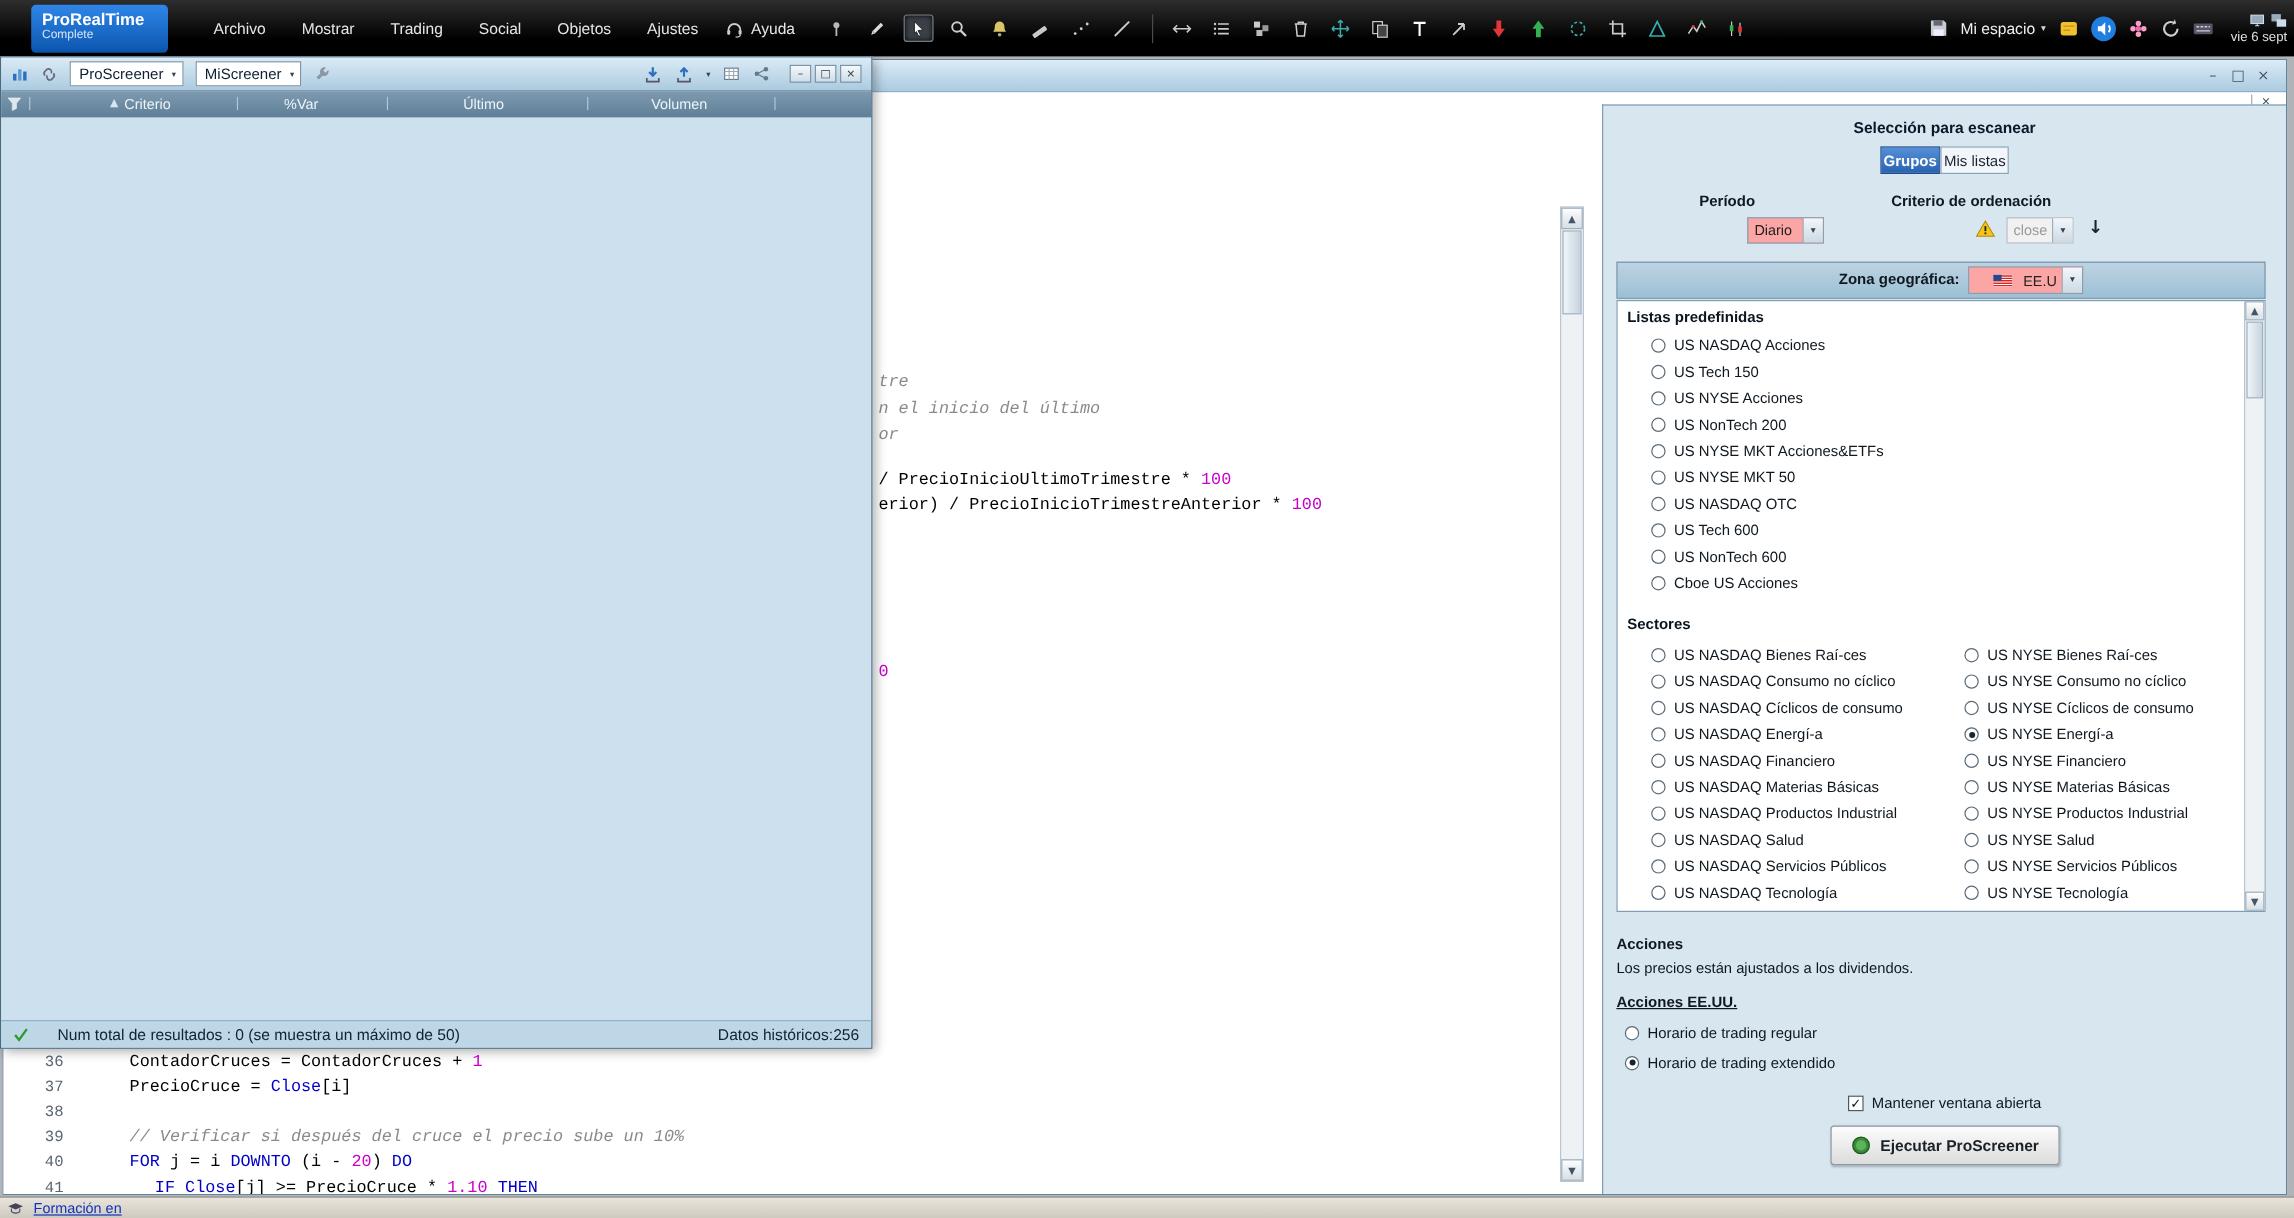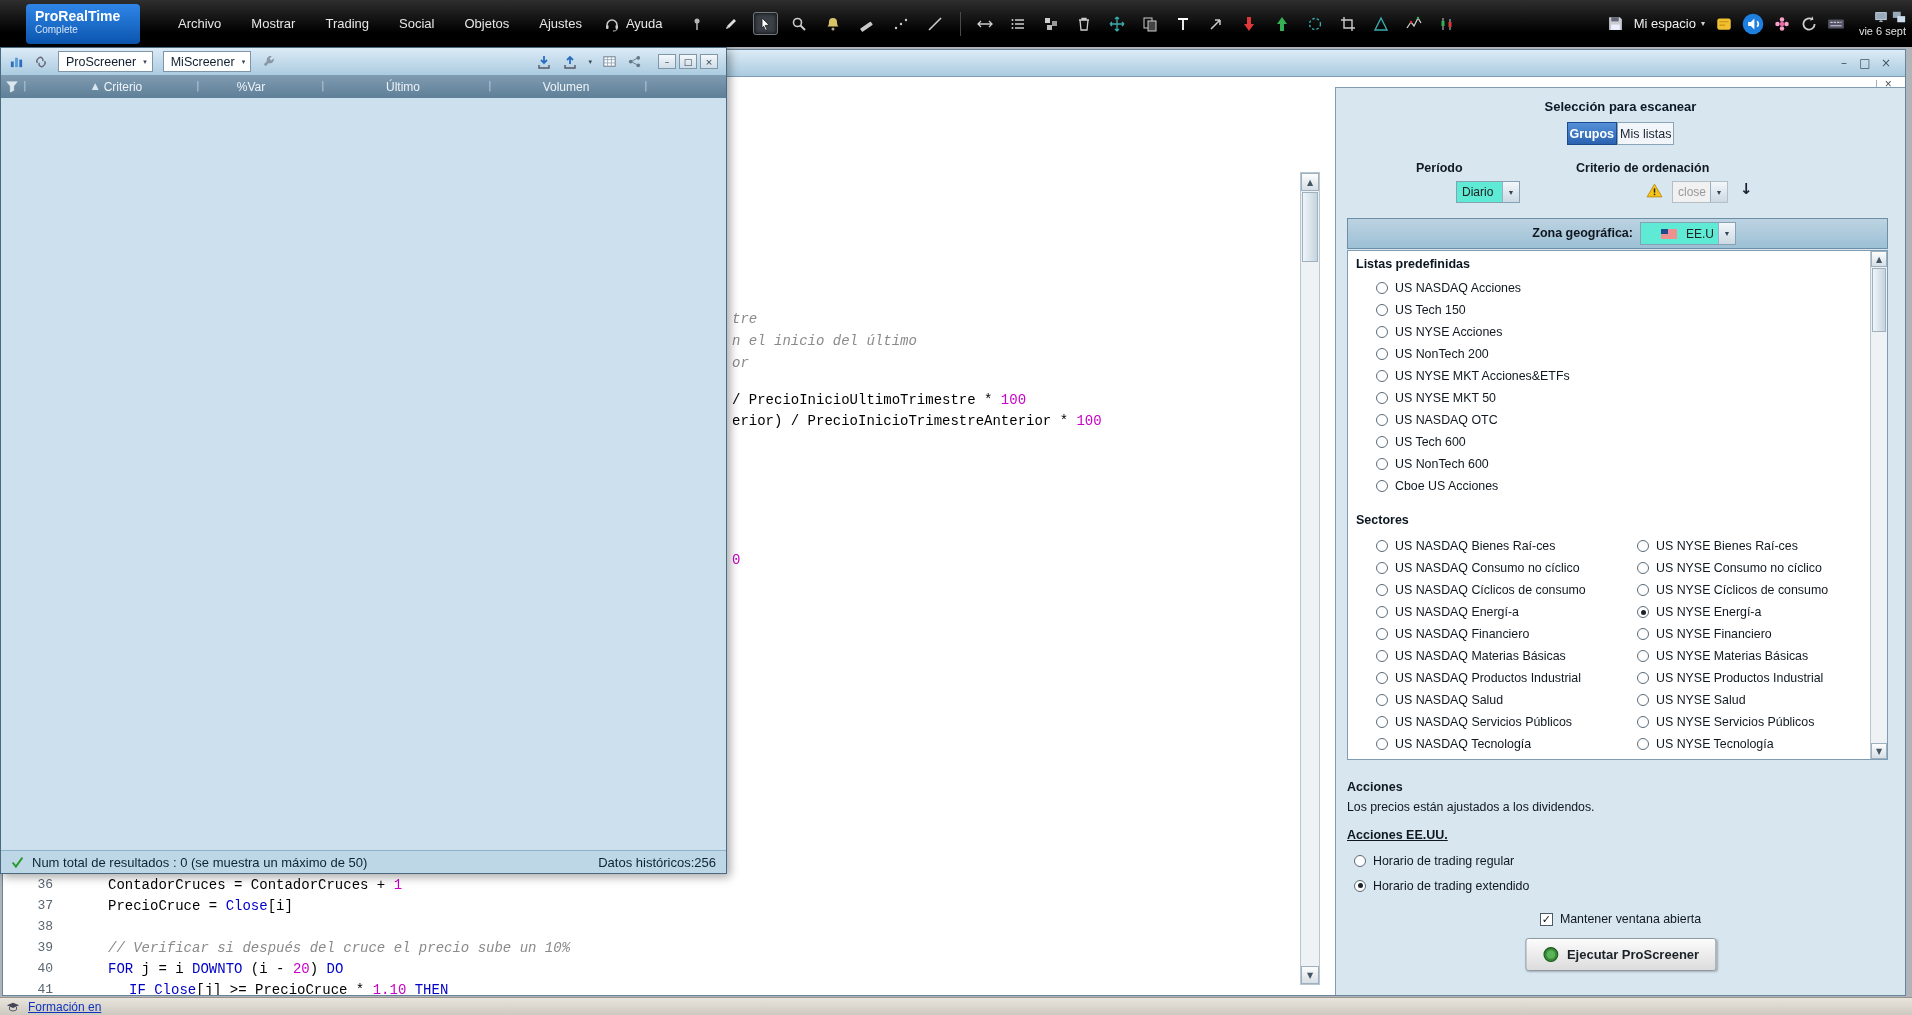--- a/index.html
+++ b/index.html
@@ -57,21 +57,21 @@
 
   
   #scan-panel{position:absolute;left:1332px;top:37px;right:0;bottom:0;background:#d8e6f0;border-left:1px solid #7e9cb4;border-top:1px solid #7e9cb4;font-size:12.4px;color:#10181f}
   #sp-title{position:absolute;top:11px;left:0;width:100%;text-align:center;font-weight:bold;font-size:13px;color:#0a1828}
   #sp-tabs{position:absolute;top:34px;left:0;width:100%;display:flex;justify-content:center}
   .tab{height:23px;display:flex;align-items:center;padding:0 2px;font-size:12.5px;border:1px solid #8aa4b8;background:#f2f6fa;color:#1a2430}
   .tab.active{background:linear-gradient(#5590d8,#2a62b0);color:#fff;border-color:#1c4a8c;font-weight:bold}
   .sp-lbl{position:absolute;font-weight:bold;font-size:12.5px;color:#101820;text-align:left}
   #sp-period-label{top:73px;left:80px;width:140px}
   #sp-sort-label{top:73px;left:240px;width:195px}
-  .select{position:absolute;background:#5eead4;border:1px solid #86a0b4;display:flex;align-items:center;font-size:12px;color:#222}
+  .select{position:absolute;background:#fca5a5;border:1px solid #86a0b4;display:flex;align-items:center;font-size:12px;color:#222}
   .select .txt{flex:1;padding:0 5px;white-space:nowrap;overflow:hidden}
   .select .btn{width:17px;align-self:stretch;background:linear-gradient(#f2f7fb,#cdd9e3);border-left:1px solid #9ab0c0;display:flex;align-items:center;justify-content:center;font-size:7px;color:#345}
   .select.disabled{background:#f1f1f1;border-color:#b5bec6}
   .select.disabled .txt{color:#999}
   #sp-period{top:93px;left:120px;width:64px;height:22px}
   #sp-warn{position:absolute;top:94px;left:310px}
   #sp-sort{top:93px;left:336px;width:56px;height:22px}
   #sp-sortdir{position:absolute;top:92px;left:404px;font-size:15px;font-weight:bold;color:#1a2430}
   #sp-zone{position:absolute;top:130px;left:11px;width:541px;height:31px;background:linear-gradient(#bdd3e2,#9cc0d5);border:1px solid #6e8ea6}
   #sp-zone-label{position:absolute;left:0;top:0;width:285px;line-height:29px;text-align:right;font-weight:bold;font-size:12.5px}
@@ -103,21 +103,21 @@
   #sc-title{position:absolute;left:0;top:0;right:0;height:28px}
   .combo{background:#fff;border:1px solid #7e96a8;height:21px;display:flex;align-items:center;font-size:12.5px;color:#102030;padding:0 5px 0 7px;gap:7px;white-space:nowrap}
   .win-btn{width:18px;height:15px;background:linear-gradient(#f4f8fb,#cfdde8);border:1px solid #7e96a8;font-size:9px;color:#2a3a46;display:flex;align-items:center;justify-content:center}
   #sc-buttons{display:flex;gap:3px;margin-left:6px}
   #colheader{position:absolute;top:28px;left:0;right:0;height:22px;background:linear-gradient(#7e9ab0,#5e7f98);color:#eef4f8;font-size:12px}
   .colsep{position:absolute;top:3px;color:#b6c8d6;font-size:11px}
   .colcell{position:absolute;top:4px;display:flex;justify-content:center;gap:5px}
   .sortarr{font-size:9px;color:#d8e6f0;margin-top:1px}
   .colfunnel{position:absolute;left:4px;top:3px}
   #sc-body{position:absolute;top:50px;bottom:23px;left:0;right:0;background:#cde0ed}
-  #sc-status{position:absolute;bottom:0;height:23px;left:0;right:0;background:#bdd7e7;border-top:1px solid #8fb2c8;display:flex;align-items:center;gap:8px;padding:0 10px;font-size:13px;color:#0c2436}
+  #sc-status{position:absolute;bottom:0;height:23px;left:0;right:0;background:#bdd7e7;border-top:1px solid #8fb2c8;display:flex;align-items:center;gap:24px;padding:0 10px;font-size:13px;color:#0c2436}
 
   
   #bottombar{position:absolute;left:0;bottom:0;width:100%;height:18px;background:linear-gradient(#e8e4dc,#cfcac0);border-top:1px solid #9a958c;display:flex;align-items:center;gap:8px;padding:0 6px;font-size:12px}
   #training-link{color:#1133bb;text-decoration:underline;cursor:pointer}
 </style>
 </head>
 <body>
 
 <div id="root">
 

